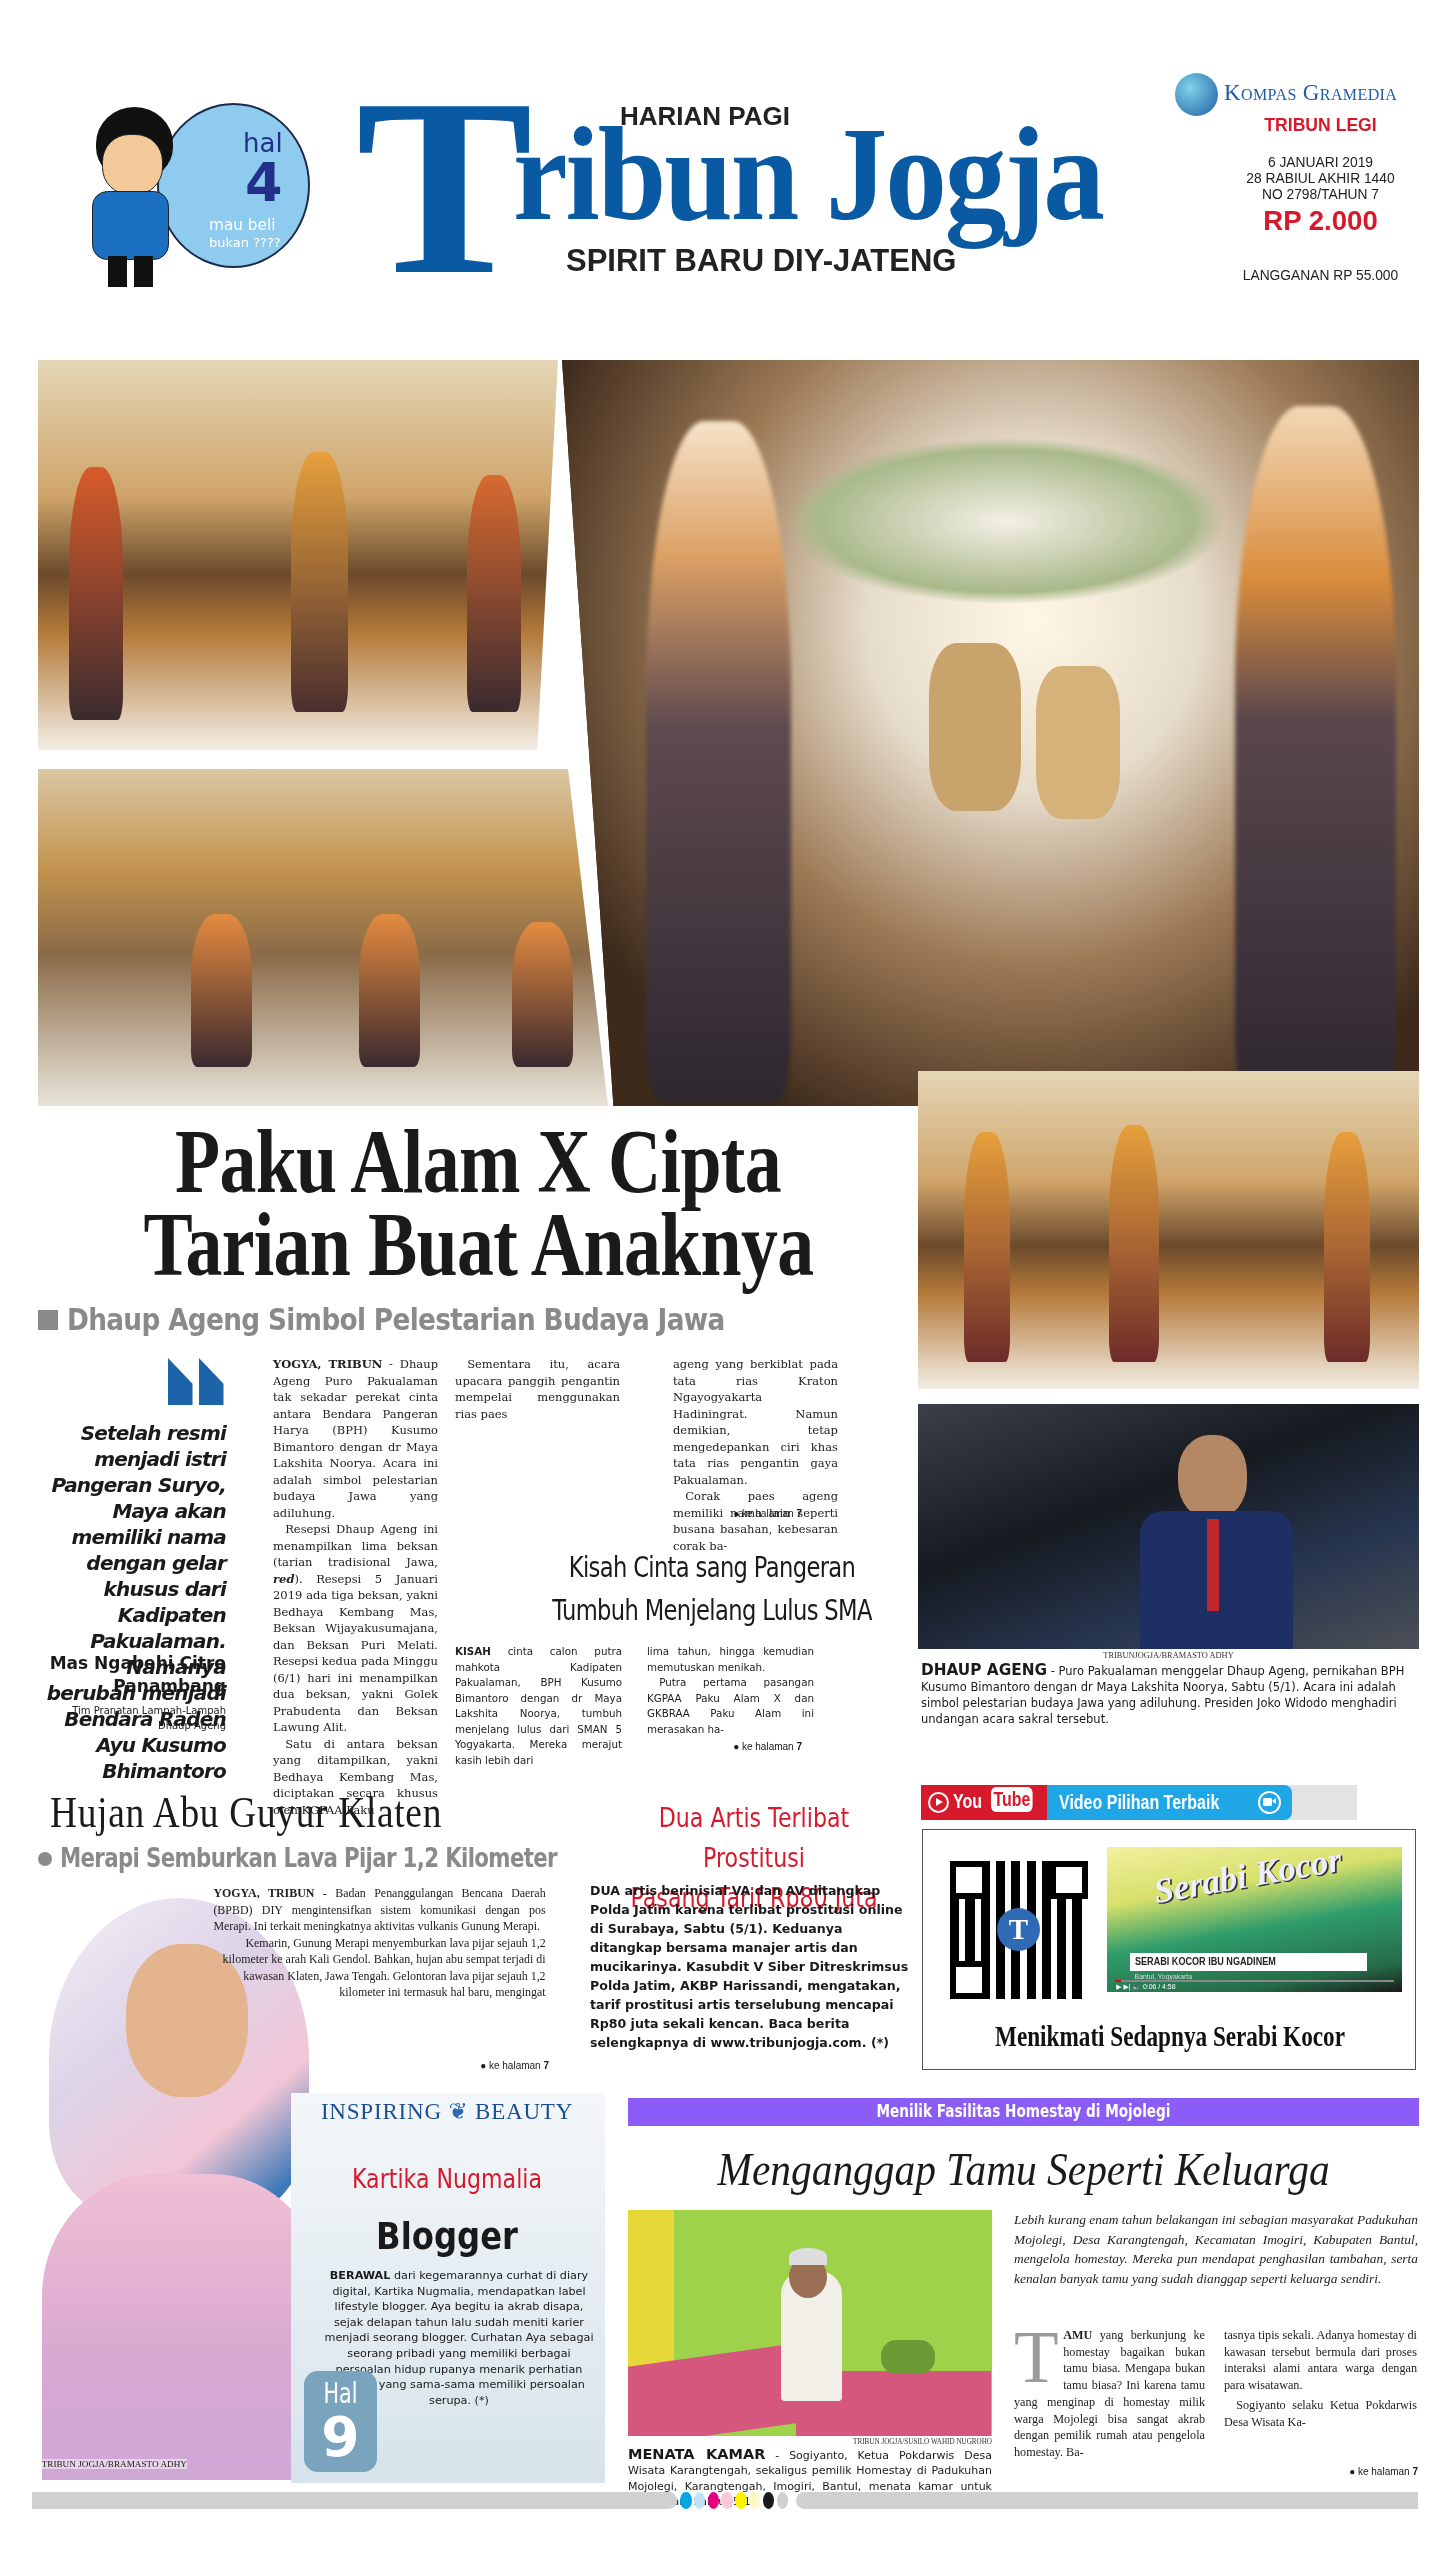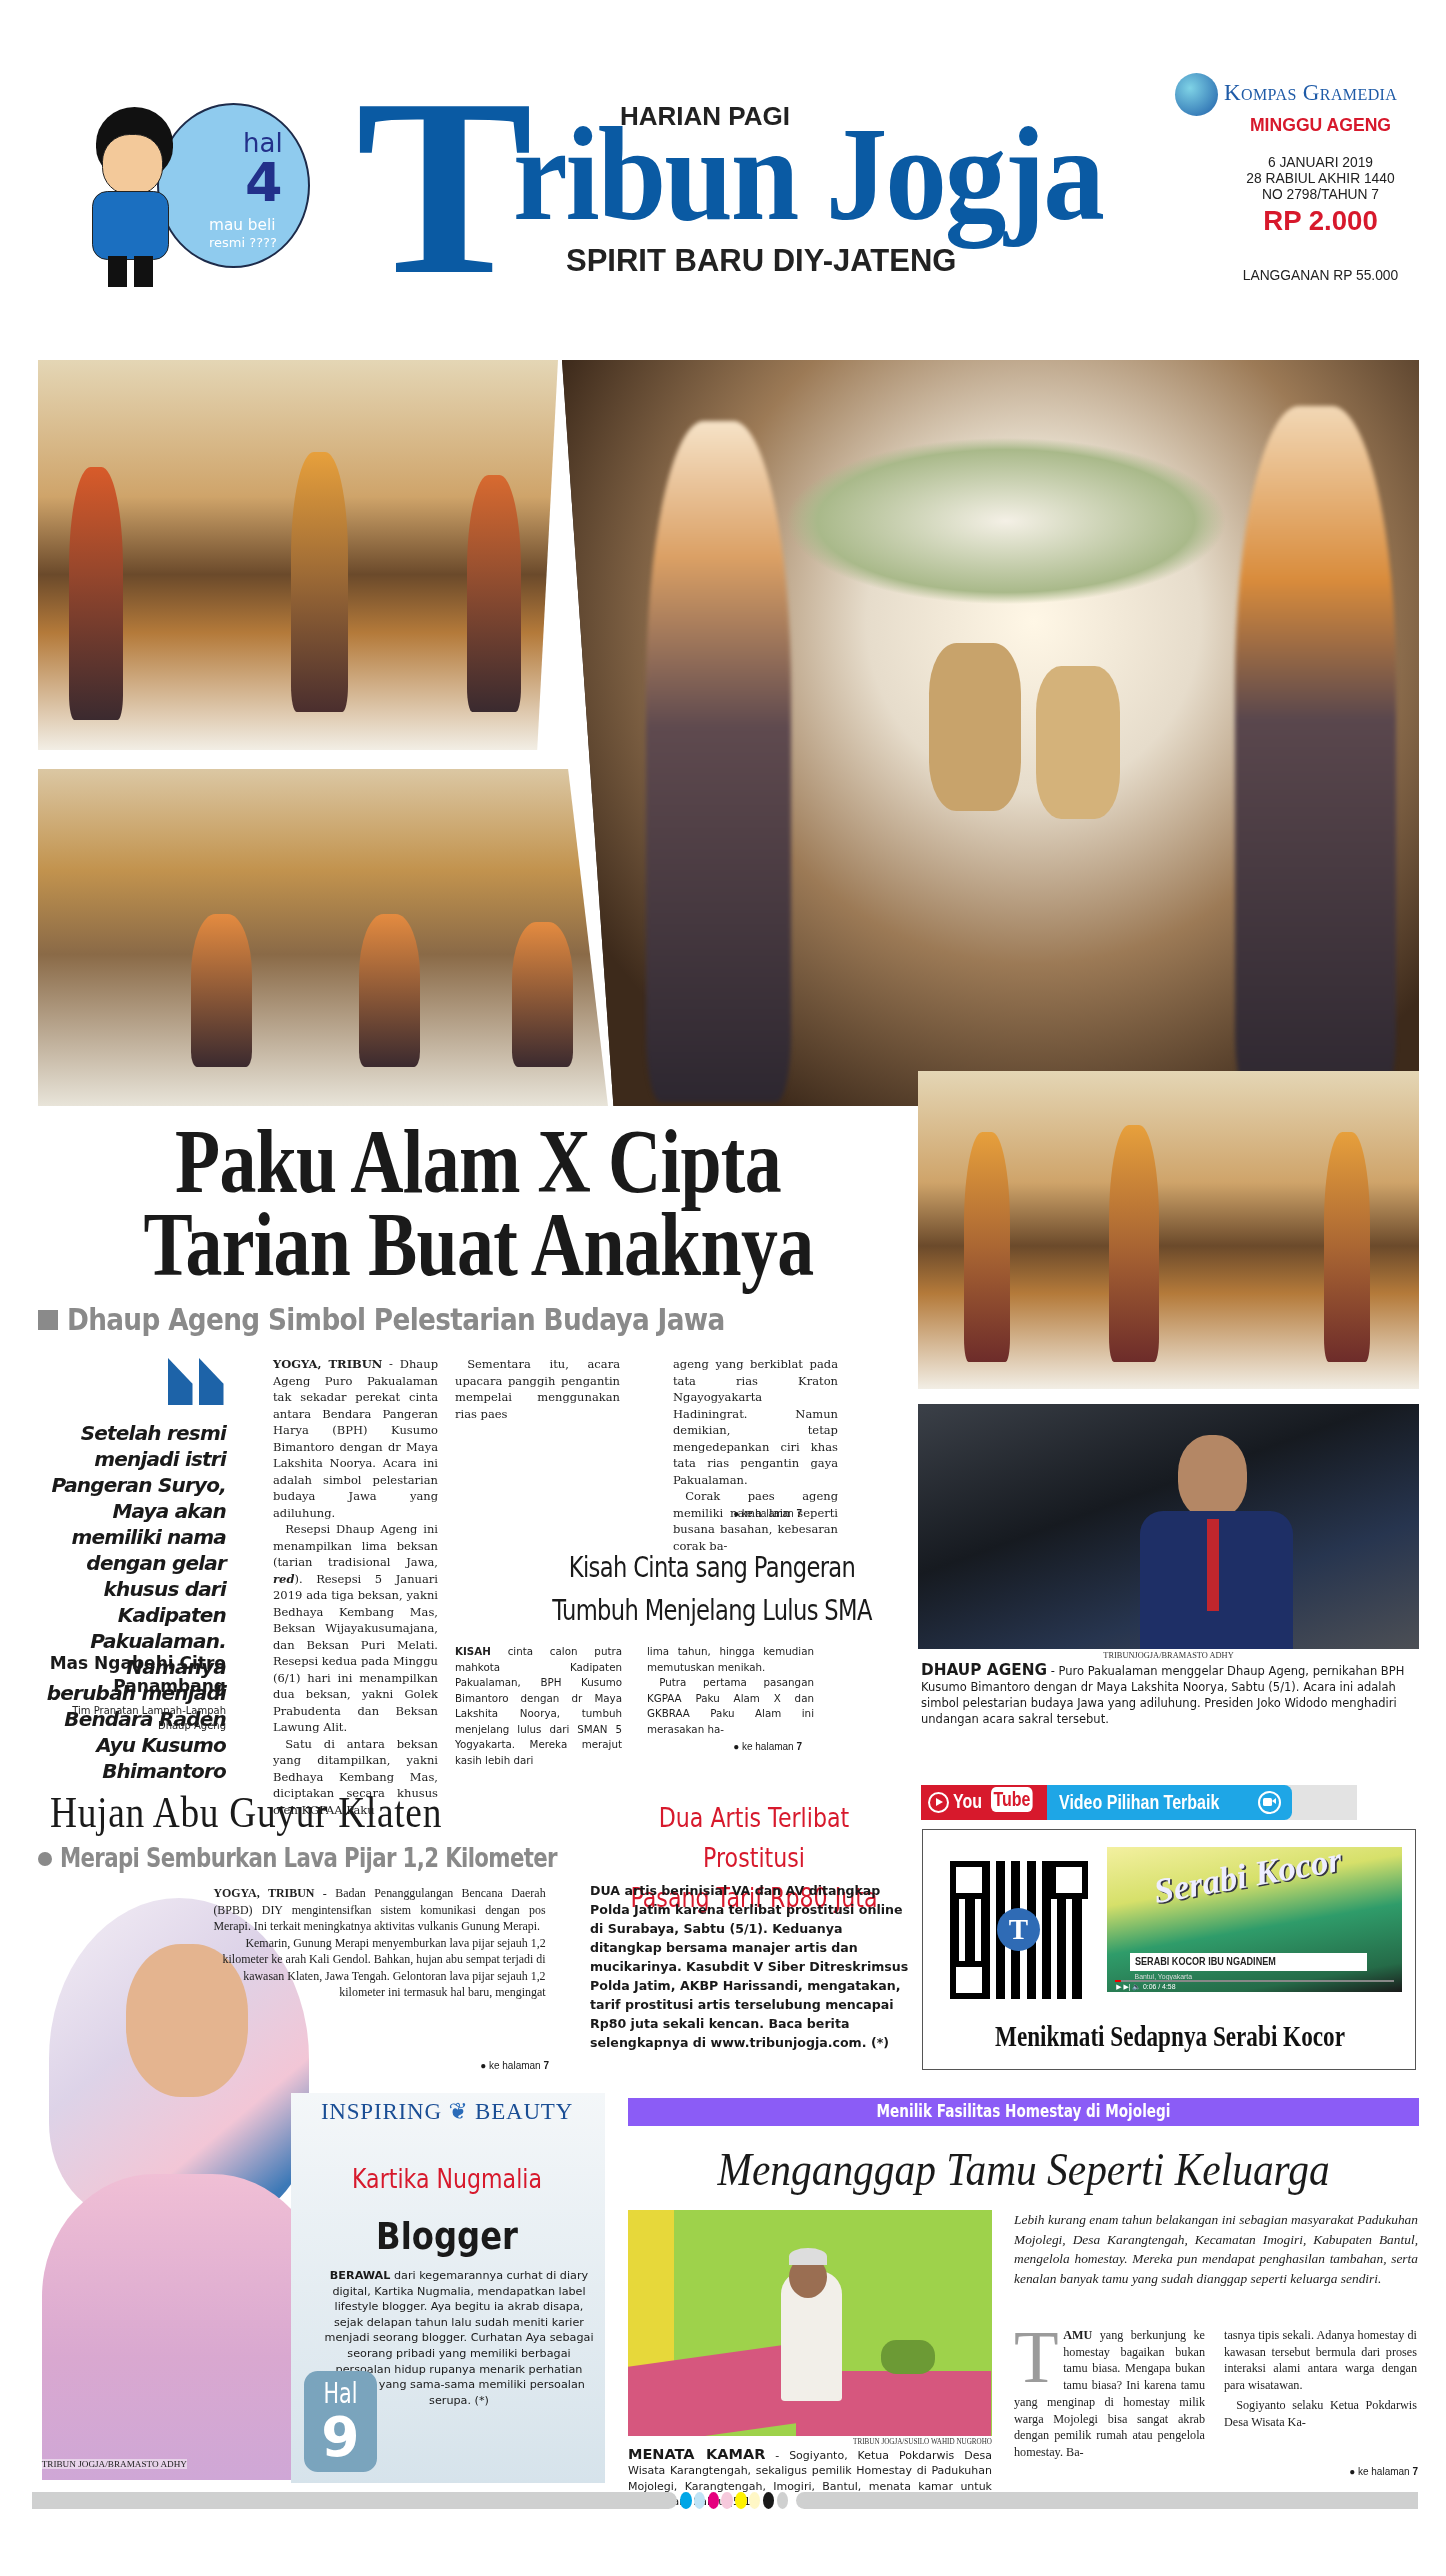--- a/index.html
+++ b/index.html
@@ -32,38 +32,38 @@
 .body-sans{font-family:"DejaVu Sans",sans-serif;font-size:12.2px;line-height:20px;text-align:justify;color:#222}
 .gray-bar{background:#cfd0d0}
 </style>
 </head>
 <body>
 
 <div class="abs mascot-bubble">
   <div class="abs dsans" style="left:84px;top:23px;font-size:26px;color:#22308a">hal</div>
   <div class="abs dsans" style="left:86px;top:46px;font-size:54px;font-weight:bold;color:#22308a">4</div>
   <div class="abs dsans" style="left:50px;top:111px;font-size:15.3px;color:#fff">mau beli</div>
-  <div class="abs dsans" style="left:50px;top:130px;font-size:13px;color:#fff">resmi ????</div>
+  <div class="abs dsans" style="left:50px;top:130px;font-size:13px;color:#fff">bukan ????</div>
 </div>
 <div class="abs mascot-boy">
   <div class="abs" style="left:19px;top:0;width:77px;height:73px;border-radius:50% 50% 45% 45%;background:#111"></div>
   <div class="abs" style="left:24.5px;top:27px;width:61px;height:61px;border-radius:45%;background:#f3c99a;border:1.5px solid #222"></div>
   <div class="abs" style="left:15.3px;top:84px;width:77px;height:69px;border-radius:15.3px;background:#1b6fc0;border:1.5px solid #222"></div>
   <div class="abs" style="left:31px;top:149px;width:19px;height:31px;background:#111"></div>
   <div class="abs" style="left:57px;top:149px;width:19px;height:31px;background:#111"></div>
 </div>
 
 <div class="abs logo-T">T</div>
 <div class="abs logo-word">ribun Jogja</div>
 <div class="abs sans tag1">HARIAN PAGI</div>
 <div class="abs sans tag2">SPIRIT BARU DIY-JATENG</div>
 
 <div class="abs kg-logo"></div>
 <div class="abs kg-text">Kompas Gramedia</div>
-<div class="abs meta" style="top:115px;font-size:17.6px;font-weight:bold;color:#d7192c">MINGGU AGENG</div>
+<div class="abs meta" style="top:115px;font-size:17.6px;font-weight:bold;color:#d7192c">TRIBUN LEGI</div>
 <div class="abs meta" style="top:155px;font-size:13.8px;color:#222">6 JANUARI 2019</div>
 <div class="abs meta" style="top:171px;font-size:13.8px;color:#222">28 RABIUL AKHIR 1440</div>
 <div class="abs meta" style="top:187px;font-size:13.8px;color:#222">NO 2798/TAHUN 7</div>
 <div class="abs meta" style="top:205px;font-size:27.6px;font-weight:bold;color:#d7192c">RP 2.000</div>
 <div class="abs meta" style="top:268px;font-size:13.8px;color:#222">LANGGANAN RP 55.000</div>
 
 <div class="photo dance1" style="left:38px;top:360px;width:520px;height:390px;clip-path:polygon(0 0,100% 0,96% 100%,0 100%)">
   <div class="figure" style="left:31px;top:107px;width:54px;height:253px;background:linear-gradient(#d85b2a,#3b2a2f)"></div>
   <div class="figure" style="left:253px;top:92px;width:57px;height:260px;background:linear-gradient(#e7a03c,#4a2e2e)"></div>
   <div class="figure" style="left:429px;top:115px;width:54px;height:237px;background:linear-gradient(#d86a30,#3a2a2f)"></div>

